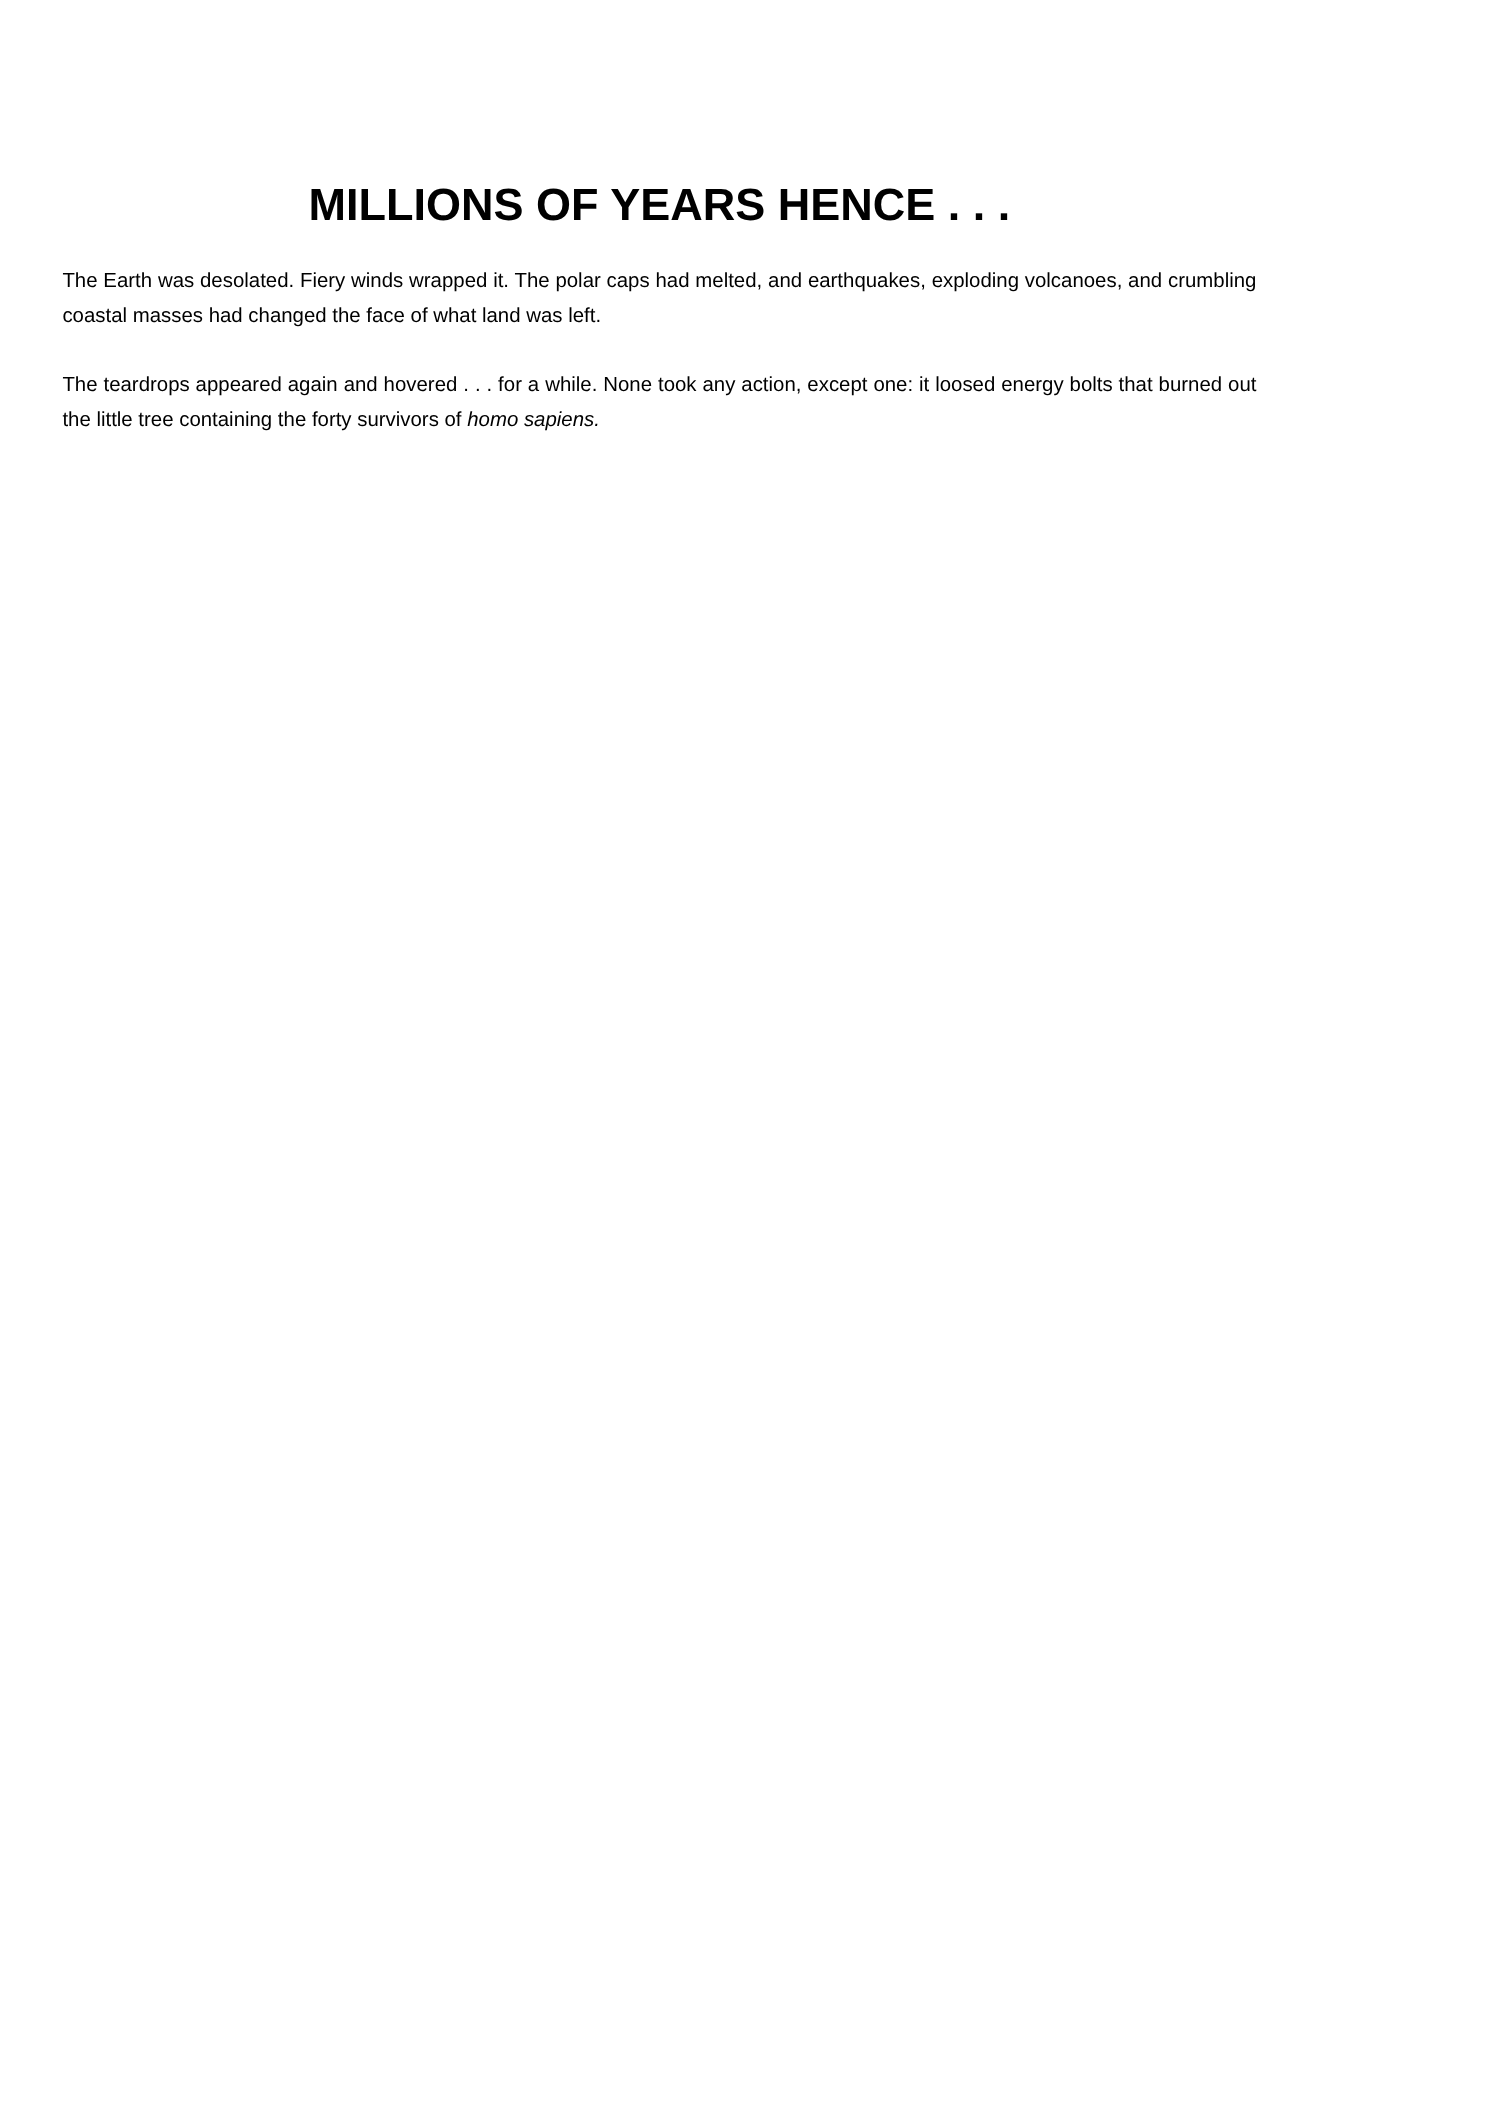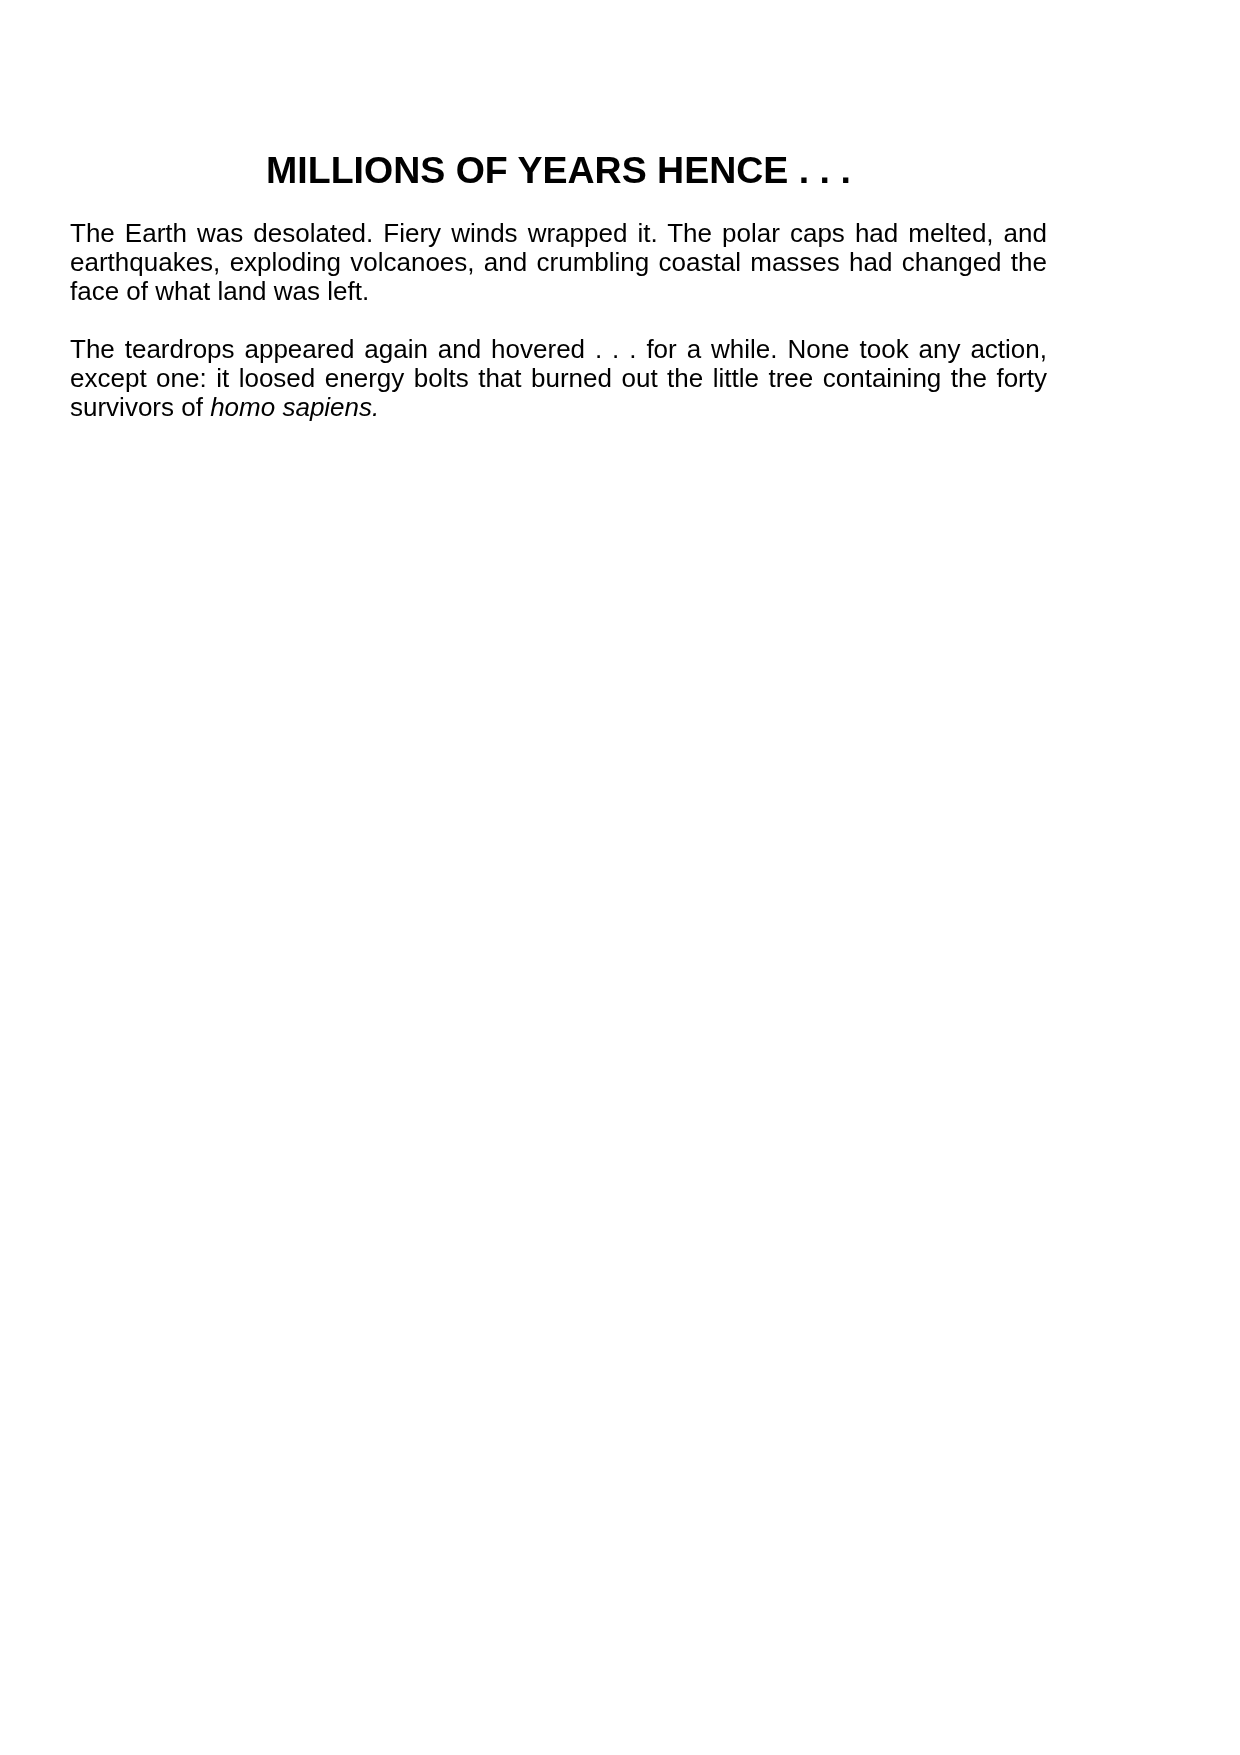--- a/index.html
+++ b/index.html
@@ -7,35 +7,35 @@
     padding: 0;
     background: #ffffff;
   }
   .page {
     position: relative;
     width: 1165px;
     height: 1755px;
     box-sizing: border-box;
     background: #ffffff;
     color: #000000;
-    padding: 149px 118px 0 70px;
+    padding: 149px 118px 0 52px;
     font-family: "Liberation Sans", "DejaVu Sans", sans-serif;
     overflow: hidden;
   }
   .doc-title {
     margin: 0 0 27px 0;
     font-size: 37.5px;
     font-weight: bold;
     line-height: 1.15;
     text-align: center;
     letter-spacing: 0;
   }
   .body-par {
     margin: 0 0 29px 0;
-    font-size: 26px;
+    font-size: 17px;
     line-height: 29px;
     text-align: justify;
   }
   .italic {
     font-style: italic;
     margin-top: 19px;
   }
 </style>
 </head>
 <body>

